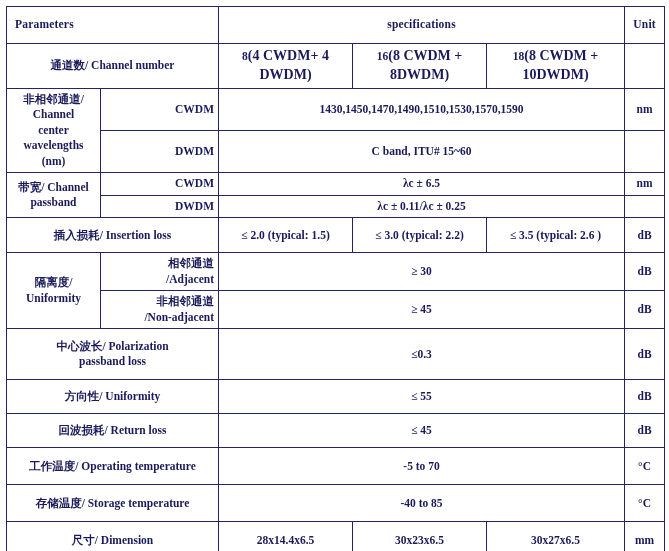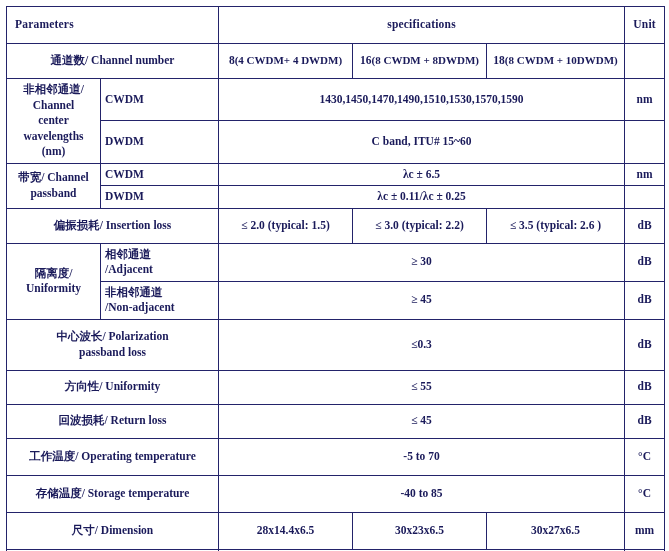--- a/index.html
+++ b/index.html
@@ -46,35 +46,35 @@
   th.hdr.left {
     text-align: left;
     padding-left: 8px;
   }
   td.label {
     text-align: center;
     padding-left: 8px;
     font-size: 12px;
   }
   td.sub {
-    text-align: left;
+    text-align: right;
     padding-left: 6px;
     font-size: 12px;
   }
   td.val {
     text-align: center;
     font-size: 12px;
   }
   td.unit {
     text-align: center;
     font-size: 12px;
     margin-left: 6px;
   }
   .small {
-    font-size: 11px;
+    font-size: 14px;
   }
 </style>
 </head>
 <body>
 
 <div class="sheet">
   <table class="spec">
     <colgroup>
       <col style="width:94px">
       <col style="width:118px">
@@ -129,21 +129,21 @@
         <td class="val" colspan="3">λc ± 6.5</td>
         <td class="unit">nm</td>
       </tr>
       <tr>
         <td class="sub">DWDM</td>
         <td class="val" colspan="3">λc ± 0.11/λc ± 0.25</td>
         <td class="unit"></td>
       </tr>
 
       <tr>
-        <td class="label" colspan="2" style="height:28px">偏振损耗/ Insertion loss</td>
+        <td class="label" colspan="2" style="height:28px">插入损耗/ Insertion loss</td>
         <td class="val">≤ 2.0 (typical: 1.5)</td>
         <td class="val">≤ 3.0 (typical: 2.2)</td>
         <td class="val">≤ 3.5 (typical: 2.6 )</td>
         <td class="unit">dB</td>
       </tr>
 
       <tr>
         <td class="label" rowspan="2" style="height:34px">
           <div>隔离度/</div>
           <div>Uniformity</div>

